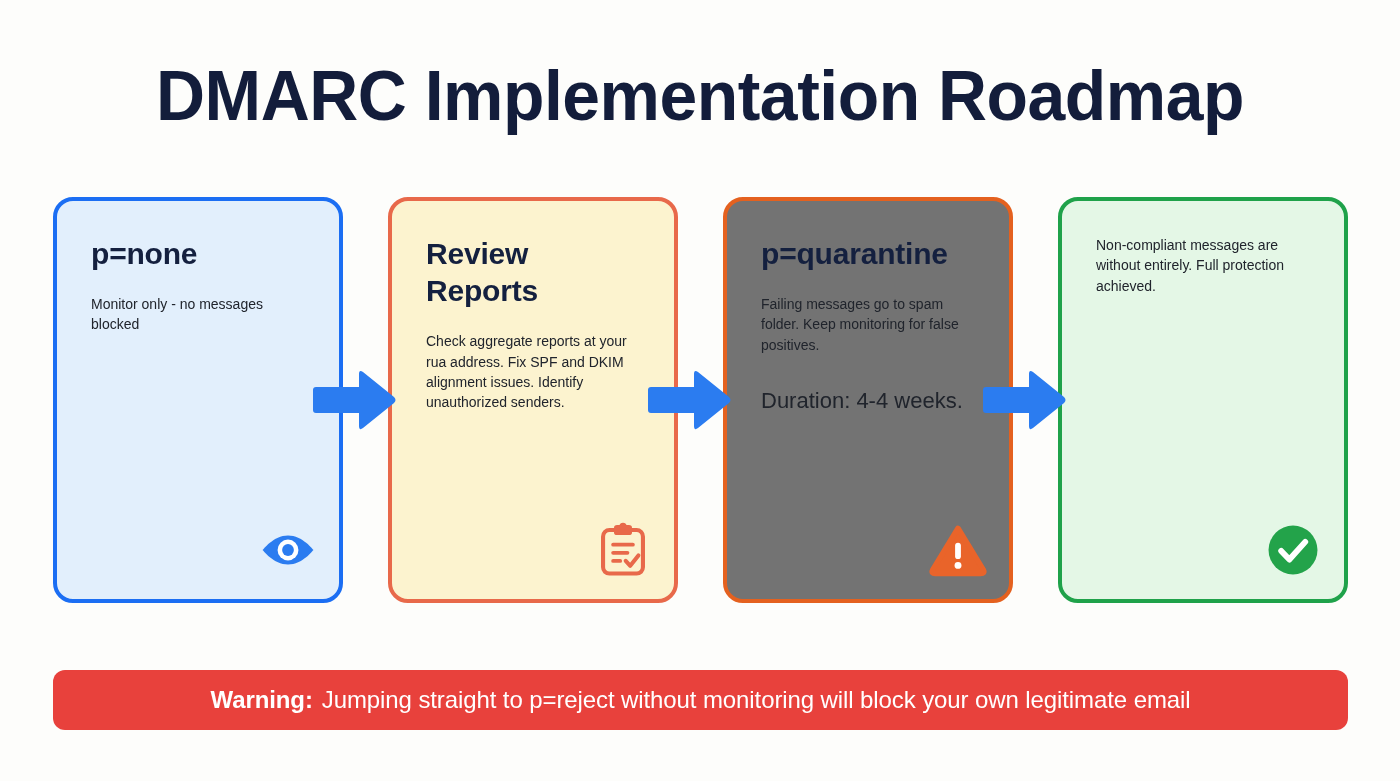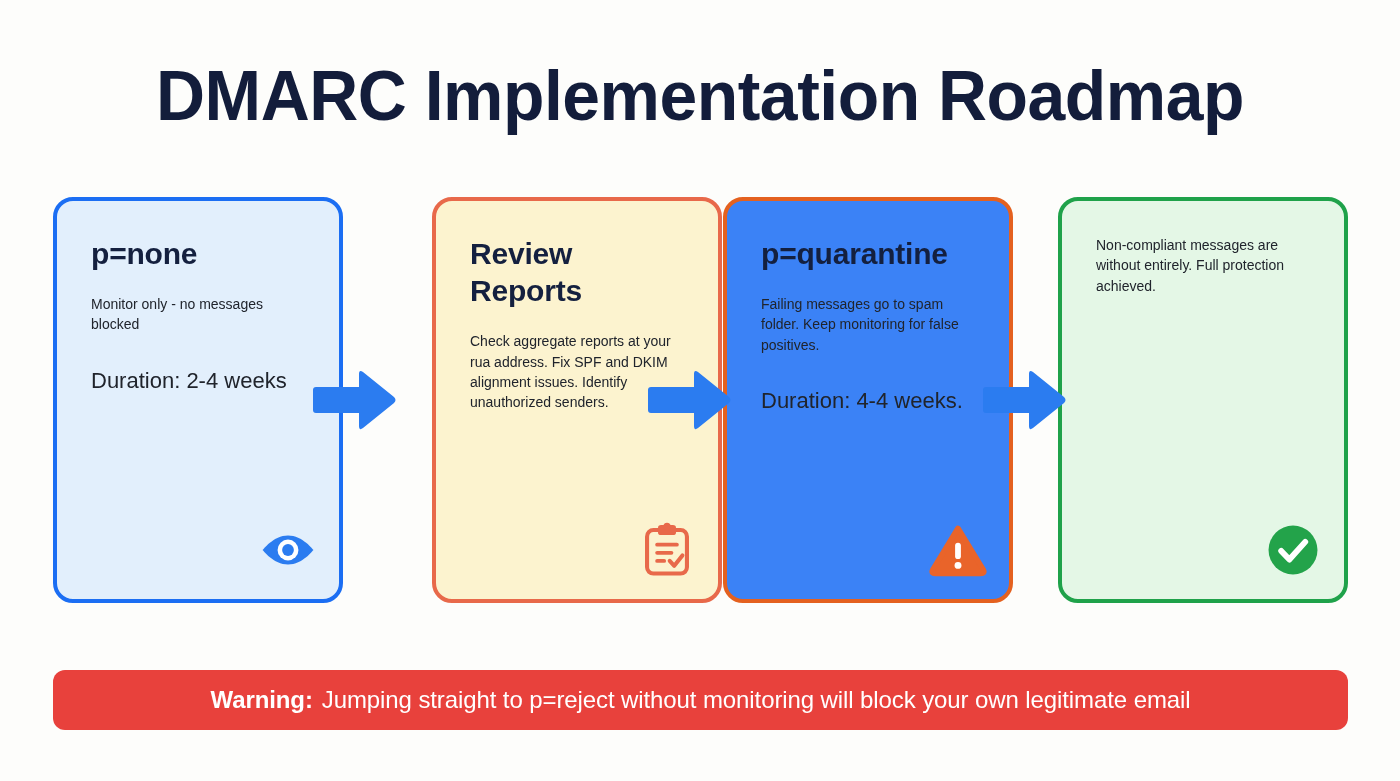--- a/index.html
+++ b/index.html
@@ -34,21 +34,21 @@
     position: absolute;
     top: 0;
     width: 290px; height: 406px;
     border-radius: 20px;
     border-style: solid;
     border-width: 4px;
     padding: 34px 26px 16px 34px;
     overflow: hidden;
   }
   .card.c0 { left: 0px; }
-  .card.c1 { left: 335px; margin-left: 44px; }
+  .card.c1 { left: 335px; }
   .card.c2 { left: 670px; }
   .card.c3 { left: 1005px; }
 
   .card-title {
     font-size: 30px;
     font-weight: 700;
     color: #14203f;
     line-height: 1.24;
     letter-spacing: -0.2px;
     margin-bottom: 22px;
@@ -106,21 +106,20 @@
 
 <div class="page">
 
   <div class="title" style="color: rgb(19, 29, 59);">DMARC Implementation Roadmap</div>
 
   <div class="cards">
 
     <div class="card c0" id="card0" style="border-color: rgb(27, 110, 243); background: rgb(226, 239, 252);">
       <div class="card-title">p=none</div>
       <div class="card-body">Monitor only - no messages blocked</div>
-      <div class="card-duration">Duration: 2-4 weeks</div>
       <div class="card-icon">
         <svg viewBox="0 0 64 64" xmlns="http://www.w3.org/2000/svg">
           <path d="M32 16C16 16 4 32 4 32s12 16 28 16 28-16 28-16S48 16 32 16z" fill="#2b7cf0"></path>
           <circle cx="32" cy="32" r="11.5" fill="#ffffff"></circle>
           <circle cx="32" cy="32" r="6.5" fill="#2b7cf0"></circle>
         </svg>
       </div>
     </div>
 
     <div class="card c1" id="card1" style="border-color: rgb(232, 105, 74); background: rgb(252, 243, 207);">
@@ -133,21 +132,21 @@
           <rect x="22" y="4.5" width="20" height="11" rx="3.5" ry="3.5" fill="#e8694a"></rect>
           <circle cx="32" cy="6" r="4" fill="#e8694a"></circle>
           <rect x="19" y="24" width="26" height="4.2" rx="2.1" fill="#e8694a"></rect>
           <rect x="19" y="33" width="20" height="4.2" rx="2.1" fill="#e8694a"></rect>
           <rect x="19" y="42" width="12" height="4.2" rx="2.1" fill="#e8694a"></rect>
           <path d="M35 44 L40 49.5 L49 38" fill="none" stroke="#e8694a" stroke-width="4.5" stroke-linecap="round" stroke-linejoin="round"></path>
         </svg>
       </div>
     </div>
 
-    <div class="card c2" id="card2" style="border-color: rgb(228, 97, 31); background: #3b82f6;">
+    <div class="card c2" id="card2" style="border-color: rgb(228, 97, 31); background: #737373;">
       <div class="card-title">p=quarantine</div>
       <div class="card-body">Failing messages go to spam folder. Keep monitoring for false positives.</div>
       <div class="card-duration">Duration: 4-4 weeks.</div>
       <div class="card-icon">
         <svg viewBox="0 0 64 64" xmlns="http://www.w3.org/2000/svg">
           <path d="M32 8 L60 54 Q62 58 57 58 L7 58 Q2 58 4 54 Z" fill="#e9642a" stroke="#e9642a" stroke-width="6" stroke-linejoin="round"></path>
           <rect x="28.8" y="24" width="6.4" height="18" rx="3.2" fill="#ffffff"></rect>
           <circle cx="32" cy="49" r="3.8" fill="#ffffff"></circle>
         </svg>
       </div>

